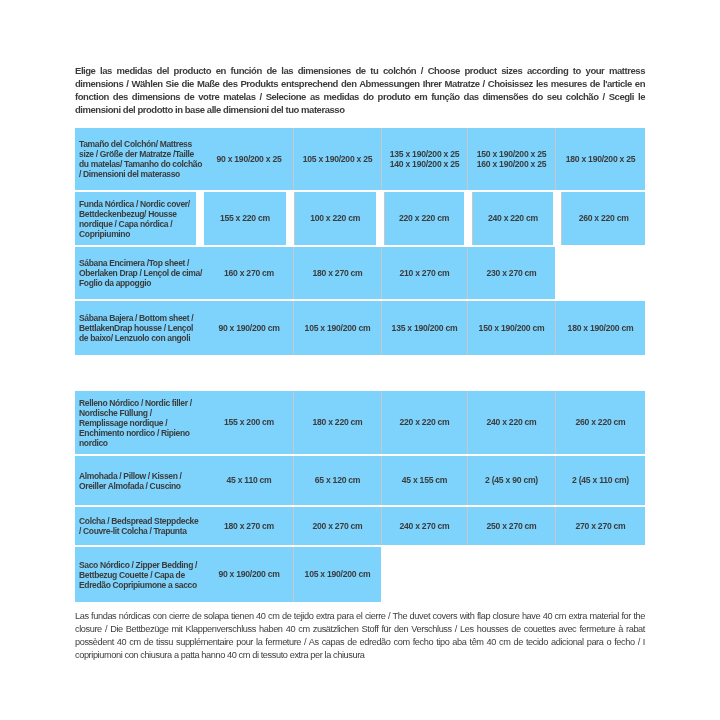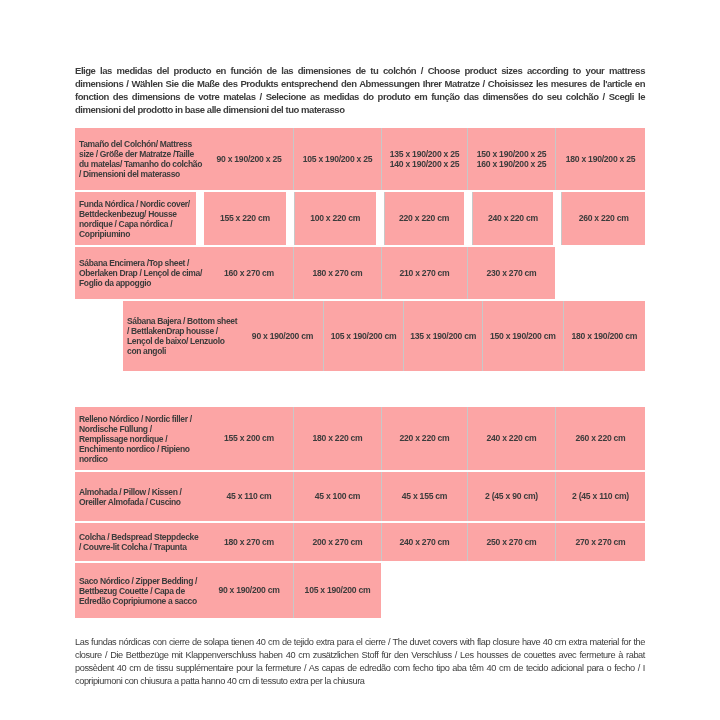--- a/index.html
+++ b/index.html
@@ -10,28 +10,28 @@
   .intro {
     font-size:9.5px; font-weight:bold; line-height:13px;
     letter-spacing:-0.45px; text-align:justify; color:#3c3c3c;
   }
 
   .size-table { margin-top:12px; }
   .trow { display:flex; margin-top:2px; }
   .trow.t-header { margin-top:0; height:62px; }
   .trow.r0 { height:53px;gap:8px; }
   .trow.r1 { height:52px; }
-  .trow.r2 { height:70px;margin-left:48px; }
+  .trow.r2 { height:54px; }
   .trow.r3 { height:63px;margin-top:36px; }
   .trow.r4 { height:49px; }
   .trow.r5 { height:38px; }
   .trow.r6 { height:55px; }
 
   .cell {
-    background:#fca5a5; display:flex; align-items:center;
+    background:#7dd3fc; display:flex; align-items:center;
     font-weight:bold; overflow:hidden;
   }
   .cell.label {
     width:130px; padding:2px 3px 2px 4px; text-align:left;
     font-size:8.5px; line-height:10px; letter-spacing:-0.35px;
     justify-content:flex-start;
   }
   .cell.val {
     justify-content:center; text-align:center;
     font-size:8.6px; line-height:10.5px; letter-spacing:-0.25px;
@@ -39,21 +39,21 @@
   }
   .cell.label + .cell.val { border-left:none; }
   .cell.val.empty { background:transparent; border-left:none; }
   .cell.c0 { width:88px; }
   .cell.c1 { width:88px; }
   .cell.c2 { width:86px; }
   .cell.c3 { width:88px; }
   .cell.c4 { width:90px; }
 
   .footnote {
-    margin-top:18px;
+    margin-top:8px;
     font-size:9.2px; font-weight:normal; line-height:13px;
     letter-spacing:-0.4px; text-align:justify; color:#3c3c3c;
   }
 </style>
 </head>
 <body>
 
 <div class="page">
   <p class="intro">Elige las medidas del producto en función de las dimensiones de tu colchón / Choose product sizes according to your mattress dimensions / Wählen Sie die Maße des Produkts entsprechend den Abmessungen Ihrer Matratze / Choisissez les mesures de l'article en fonction des dimensions de votre matelas / Selecione as medidas do produto em função das dimensões do seu colchão / Scegli le dimensioni del prodotto in base alle dimensioni del tuo materasso</p>
   <div class="size-table">
@@ -114,21 +114,21 @@
         <div class="cell label">Relleno Nórdico / Nordic filler / Nordische Füllung / Remplissage nordique / Enchimento nordico / Ripieno nordico</div>
         <div class="cell val c0">155 x 200 cm</div>
         <div class="cell val c1">180 x 220 cm</div>
         <div class="cell val c2">220 x 220 cm</div>
         <div class="cell val c3">240 x 220 cm</div>
         <div class="cell val c4">260 x 220 cm</div>
       </div>
       <div class="trow r4">
         <div class="cell label">Almohada / Pillow / Kissen / Oreiller Almofada / Cuscino</div>
         <div class="cell val c0">45 x 110 cm</div>
-        <div class="cell val c1">45 x 100 cm</div>
+        <div class="cell val c1">65 x 120 cm</div>
         <div class="cell val c2">45 x 155 cm</div>
         <div class="cell val c3">2 (45 x 90 cm)</div>
         <div class="cell val c4">2 (45 x 110 cm)</div>
       </div>
       <div class="trow r5">
         <div class="cell label">Colcha / Bedspread Steppdecke / Couvre-lit Colcha / Trapunta</div>
         <div class="cell val c0">180 x 270 cm</div>
         <div class="cell val c1">200 x 270 cm</div>
         <div class="cell val c2">240 x 270 cm</div>
         <div class="cell val c3">250 x 270 cm</div>

